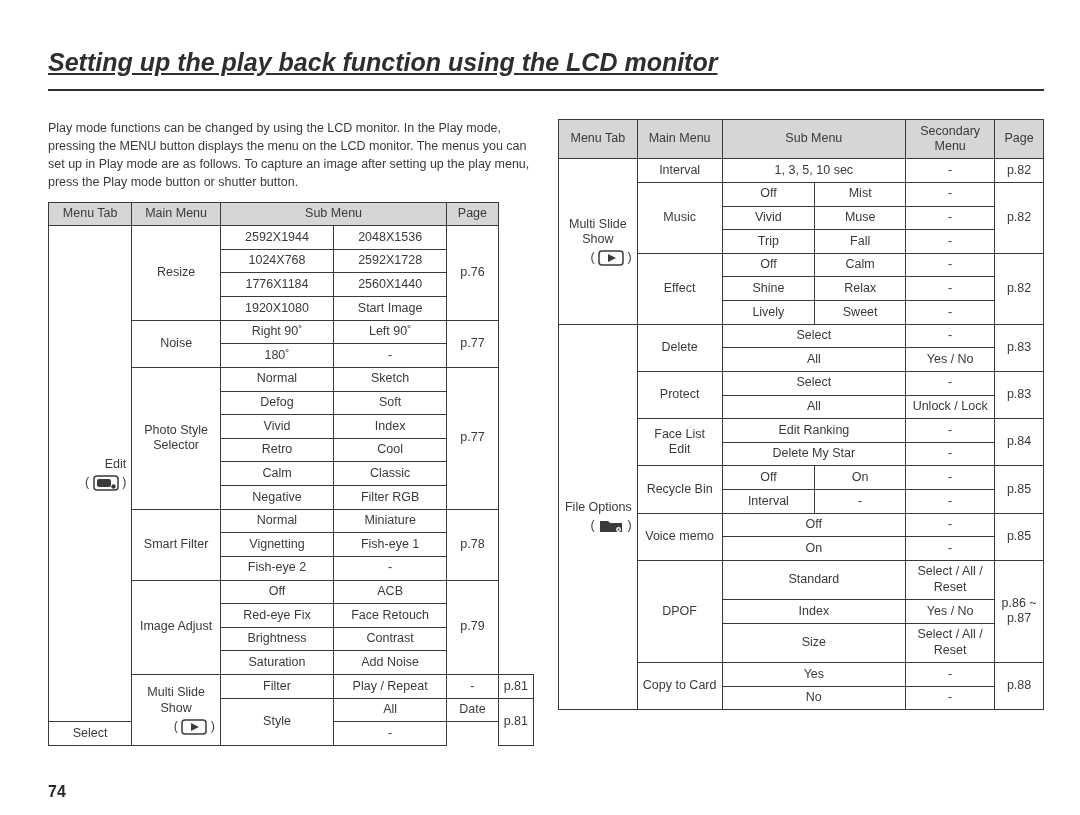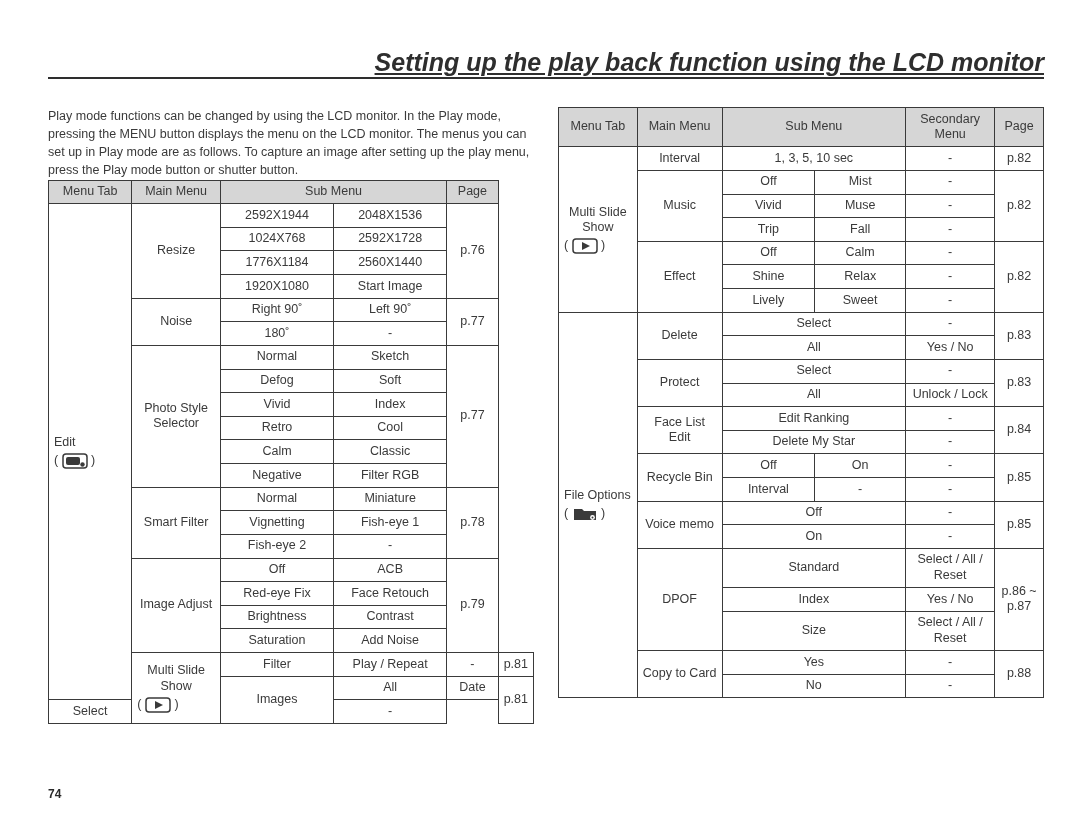--- a/index.html
+++ b/index.html
@@ -11,29 +11,28 @@
     color:#3a3a3a;
     padding:48px 36px 20px 48px;
     position:relative;
   }
   .title {
     font-size:25px;
     font-weight:bold;
     font-style:italic;
     color:#2e2e2e;
     border-bottom:2px solid #2e2e2e;
-    padding-bottom:0;
+    padding-bottom:12px;
     margin-bottom:28px;
     width:996px;
-    text-align:right;
   }
   .title span { text-decoration:underline; }
   .cols { display:flex; gap:24px; }
   .col { width:486px; }
-  .intro { font-size:12.5px; line-height:1.45; }
+  .intro { font-size:12.5px; line-height:1.45; margin-bottom:10px; }
   table {
     border-collapse:collapse;
     width:100%;
     font-size:12.5px;
   }
   table.t-left col.c1 { width:92px; }
   table.t-left col.c2 { width:96px; }
   table.t-left col.c3 { width:122px; }
   table.t-left col.c4 { width:122px; }
   table.t-left col.c5 { width:54px; }
@@ -44,22 +43,22 @@
   table.t-right col.c5 { width:52px; }
   th, td {
     border:1px solid #3a3a3a;
     padding:3.5px 5px;
     text-align:center;
     vertical-align:middle;
     line-height:1.25;
   }
   th { background:#d6d6d6; font-weight:normal; }
   .tab-cell { font-size:12.5px; }
-  .icon-wrap { display:flex; flex-direction:column; align-items:flex-start; gap:2px; }
-  .pagenum { position:absolute; left:48px; bottom:14px; font-size:12px; font-weight:bold; color:#2a2a2a; }
+  .icon-wrap { display:flex; flex-direction:column; align-items:flex-end; gap:2px; }
+  .pagenum { position:absolute; left:48px; bottom:14px; font-size:16px; font-weight:bold; color:#2a2a2a; }
   svg { display:inline-block; vertical-align:middle; }
 </style>
 </head>
 <body>
 
 <div class="title"><span>Setting up the play back function using the LCD monitor</span></div>
 
 <div class="cols">
 
   <div class="col">
@@ -195,21 +194,21 @@
                   </svg> )
             </span>
           </div>
         </td>
         <td>Filter</td>
         <td>Play / Repeat</td>
             <td>-</td>
         <td>p.81</td>
       </tr>
       <tr>
-        <td rowspan="2">Images</td>
+        <td rowspan="2">Style</td>
         <td>All</td>
             <td>Date</td>
         <td rowspan="2">p.81</td>
       </tr>
       <tr>
             <td>Select</td>
             <td>-</td>
           </tr>
     </tbody>
       </table>

